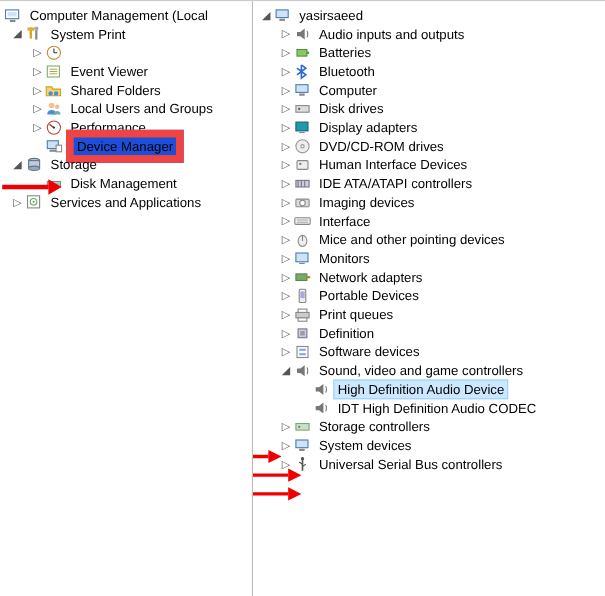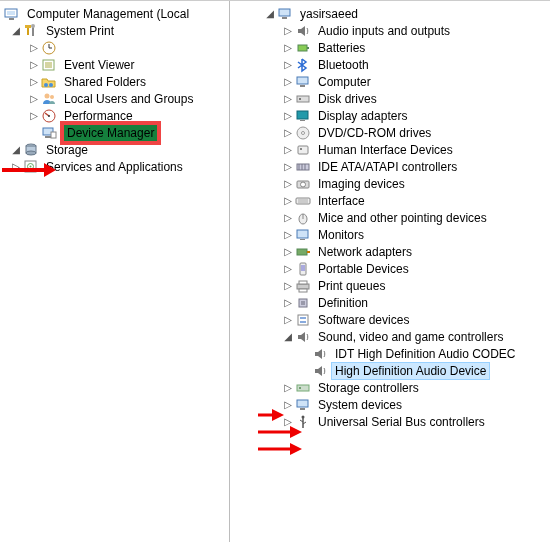--- a/index.html
+++ b/index.html
@@ -9,21 +9,20 @@
     font-family: "Segoe UI", Tahoma, sans-serif;
     font-size: 12px;
     color: #000;
     background: #fff;
     overflow: hidden;
   }
   .container {
     display: flex;
     width: 550px; height: 542px;
     border-top: 1px solid #ccc;
-    gap: 28px;
   }
   .pane {
     height: 100%;
     overflow: hidden;
     position: relative;
     padding-top: 4px;
   }
   .left { width: 230px; border-right: 1px solid #bcbcbc; }
   .right { flex: 1; }
   .tree-row {
@@ -46,22 +45,22 @@
   .expander.empty { visibility: hidden; }
   .ico {
     width: 16px; height: 16px;
     display: inline-flex;
     align-items: center; justify-content: center;
     margin-right: 3px;
     flex-shrink: 0;
   }
   .label { padding: 1px 3px; border: 1px solid transparent; }
   .label.sel-left {
-    border: 4px solid #ef4444;
-    background: #15803d;
+    border: 7px solid #ef4444;
+    background: #1d4ed8;
   }
   .label.sel-right {
     background: #cce8ff;
     border: 1px solid #99d1ff;
   }
   
   .arrow-red {
     position: absolute;
     pointer-events: none;
   }
@@ -178,20 +177,31 @@
       <span class="ico">
         <svg width="16" height="16">
             <ellipse cx="8" cy="4" rx="5" ry="2" fill="#bcd" stroke="#678"></ellipse>
             <rect x="3" y="4" width="10" height="7" fill="#bcd" stroke="#678"></rect>
             <ellipse cx="8" cy="11" rx="5" ry="2" fill="#9ab" stroke="#678"></ellipse>
           </svg>
       </span>
       <span class="label">Storage</span>
     </div>
 
+    <div class="tree-row" style="padding-left:28px">
+      <span class="expander empty">▷</span>
+      <span class="ico">
+        <svg width="16" height="16">
+            <rect x="2" y="6" width="12" height="5" fill="#d0d0d0" stroke="#888"></rect>
+            <circle cx="5" cy="8.5" r="1" fill="#555"></circle>
+            <rect x="8" y="7" width="5" height="3" fill="#9c9"></rect>
+          </svg>
+      </span>
+      <span class="label">Disk Management</span>
+    </div>
 
     <div class="tree-row" style="padding-left:10px">
       <span class="expander">▷</span>
       <span class="ico">
         <svg width="16" height="16">
             <rect x="2" y="2" width="11" height="11" fill="#fff" stroke="#888"></rect>
             <circle cx="7.5" cy="7.5" r="3" fill="none" stroke="#6a6"></circle>
             <circle cx="7.5" cy="7.5" r="1" fill="#6a6"></circle>
           </svg>
       </span>
@@ -432,31 +442,31 @@
       <span class="label">Sound, video and game controllers</span>
     </div>
 
     <div class="tree-row" style="padding-left:54px">
       <span class="ico">
           <svg width="16" height="16">
             <polygon points="3,6 6,6 10,3 10,13 6,10 3,10" fill="#777"></polygon>
             <path d="M12 5c1 1 1 5 0 6" fill="none" stroke="#777"></path>
           </svg>
         </span>
-      <span class="label">IDT High Definition Audio CODEC</span>
+      <span class="label sel-right">High Definition Audio Device</span>
     </div>
 
     <div class="tree-row" style="padding-left:54px">
       <span class="ico">
           <svg width="16" height="16">
             <polygon points="3,6 6,6 10,3 10,13 6,10 3,10" fill="#777"></polygon>
             <path d="M12 5c1 1 1 5 0 6" fill="none" stroke="#777"></path>
           </svg>
         </span>
-      <span class="label sel-right">High Definition Audio Device</span>
+      <span class="label">IDT High Definition Audio CODEC</span>
     </div>
 
     <div class="tree-row" style="padding-left:24px">
       <span class="expander">▷</span>
       <span class="ico">
           <svg width="16" height="16">
             <rect x="2" y="5" width="12" height="6" fill="#cdc" stroke="#7a7"></rect>
             <circle cx="5" cy="8" r="1" fill="#585"></circle>
           </svg>
         </span>

